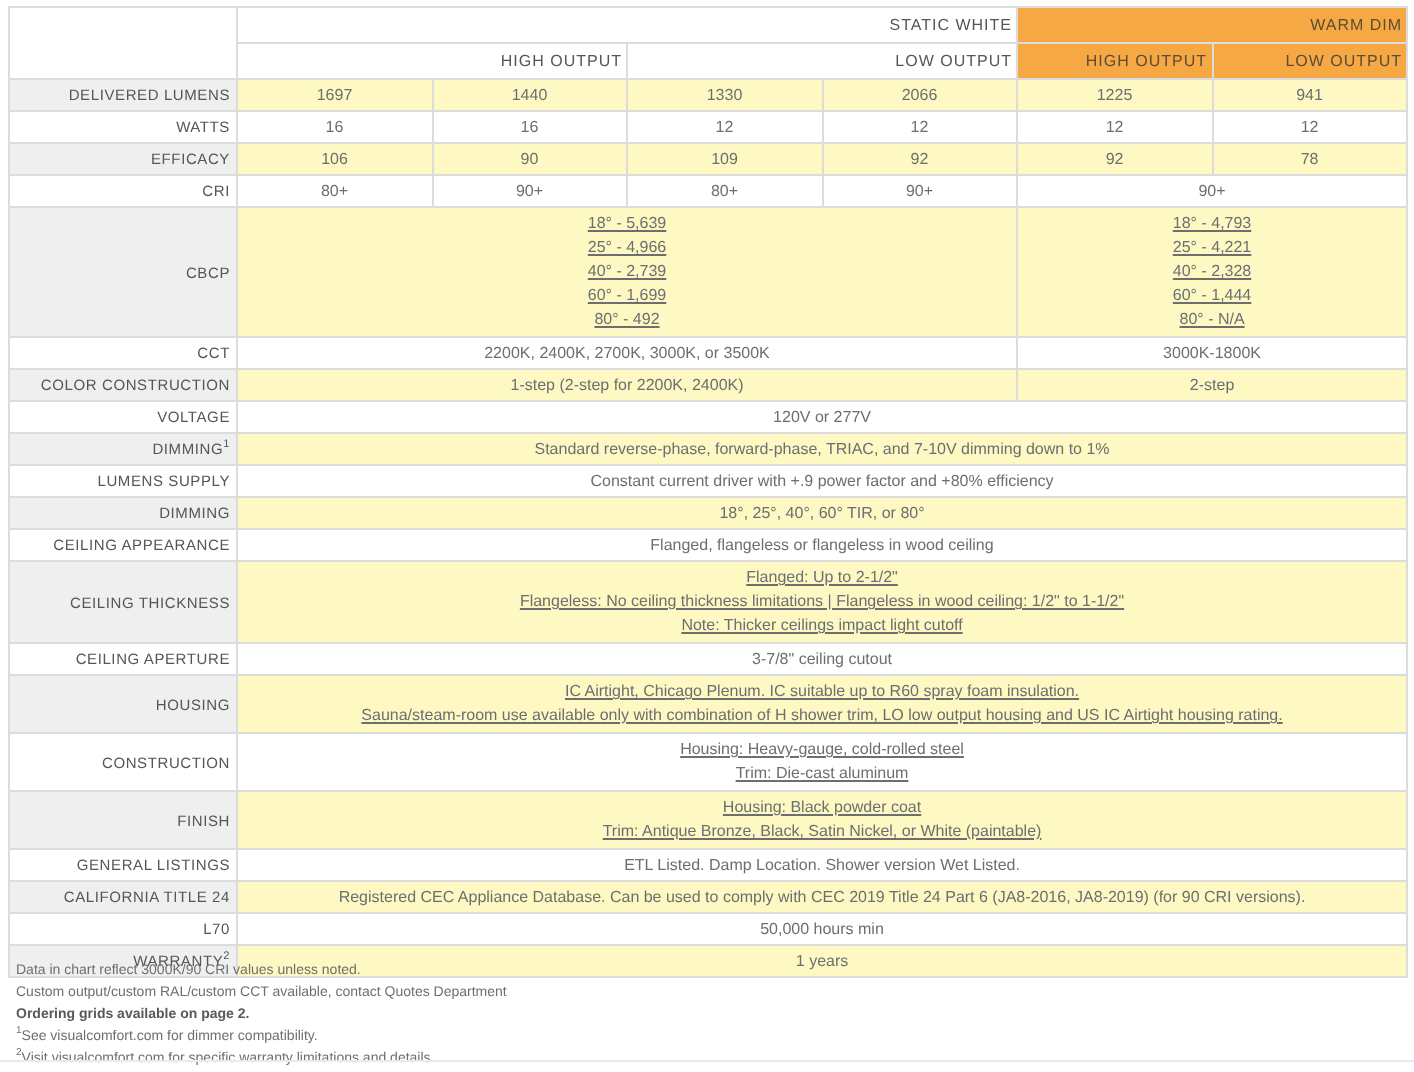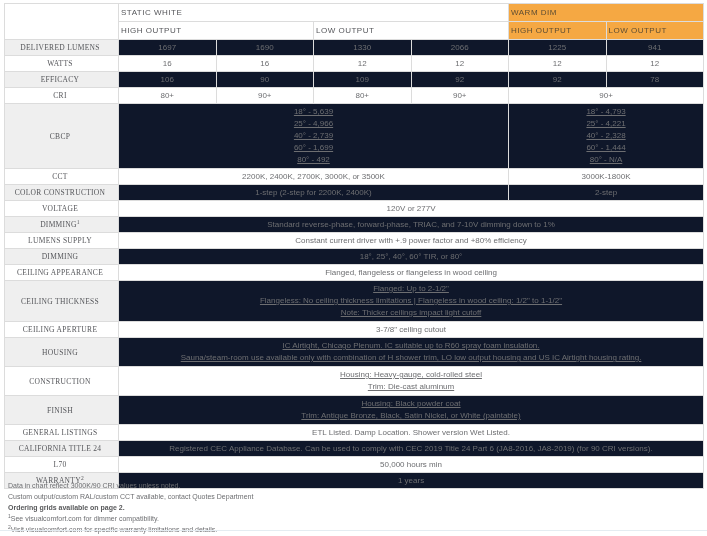--- a/index.html
+++ b/index.html
@@ -13,41 +13,41 @@
     margin:3px 4px 0 4px;width:699px;
   }
   col.c-label{width:114px;}
   col.c-data{width:97.5px;}
   .spec th,.spec td{
     border:1px solid #dcdcdc;
     font-weight:normal;
     overflow:hidden;
   }
   .hdr{
-    text-align:left;font-size:8px;font-weight:bold;color:#55565a;
+    text-align:right;font-size:8px;font-weight:bold;color:#55565a;
     letter-spacing:.5px;height:15px;padding:1px 2px;background:#ffffff;
   }
   .corner{background:#ffffff;}
   .orange{
     background:#F5A843;color:#5d4d33;border-color:#eeb04f;margin-left:24px;
   }
   .orange.hdr2{border-bottom-color:#dcdcdc;}
   .lbl{
-    text-align:center;font-size:7.5px;font-weight:bold;color:#55565a;
-    letter-spacing:.3px;padding:2px 3px 2px 0;height:11px;font-family:Liberation Serif, serif;
+    text-align:right;font-size:7.5px;font-weight:bold;color:#55565a;
+    letter-spacing:.3px;padding:2px 3px 2px 0;height:11px;
   }
   .val{
     text-align:center;font-size:8px;color:#6d6e71;
     padding:2px 4px;height:11px;line-height:11px;
   }
   .multiline{
     white-space:pre-line;line-height:12px;height:auto;
     padding-top:2px;padding-bottom:2px;text-decoration:underline;
   }
-  tr.stripe td{background:#0f172a;}
+  tr.stripe td{background:#fef9c3;}
   tr.stripe td.lbl{background:#efefef;}
   sup.fn{font-size:5.5px;vertical-align:super;line-height:0;}
   .footnotes{
     position:absolute;left:8px;top:480px;width:690px;
     font-size:7px;color:#6d6e71;line-height:11px;
   }
   .footnotes .fline{height:11px;}
   .footnotes .bold{font-weight:bold;color:#58595b;}
   .footnotes sup.fn{font-size:5px;}
   .page-edge{
@@ -77,21 +77,21 @@
     <tr>
       <th class="hdr" colspan="2">HIGH OUTPUT</th>
       <th class="hdr" colspan="2">LOW OUTPUT</th>
       <th class="hdr orange hdr2">HIGH OUTPUT</th>
       <th class="hdr orange hdr2">LOW OUTPUT</th>
     </tr>
 
     <tr class="stripe">
       <td class="lbl">DELIVERED LUMENS</td>
       <td class="val">1697</td>
-      <td class="val">1690</td>
+      <td class="val">1440</td>
       <td class="val">1330</td>
       <td class="val">2066</td>
       <td class="val">1225</td>
       <td class="val">941</td>
     </tr>
     <tr>
       <td class="lbl">WATTS</td>
       <td class="val">16</td>
       <td class="val">16</td>
       <td class="val">12</td>

